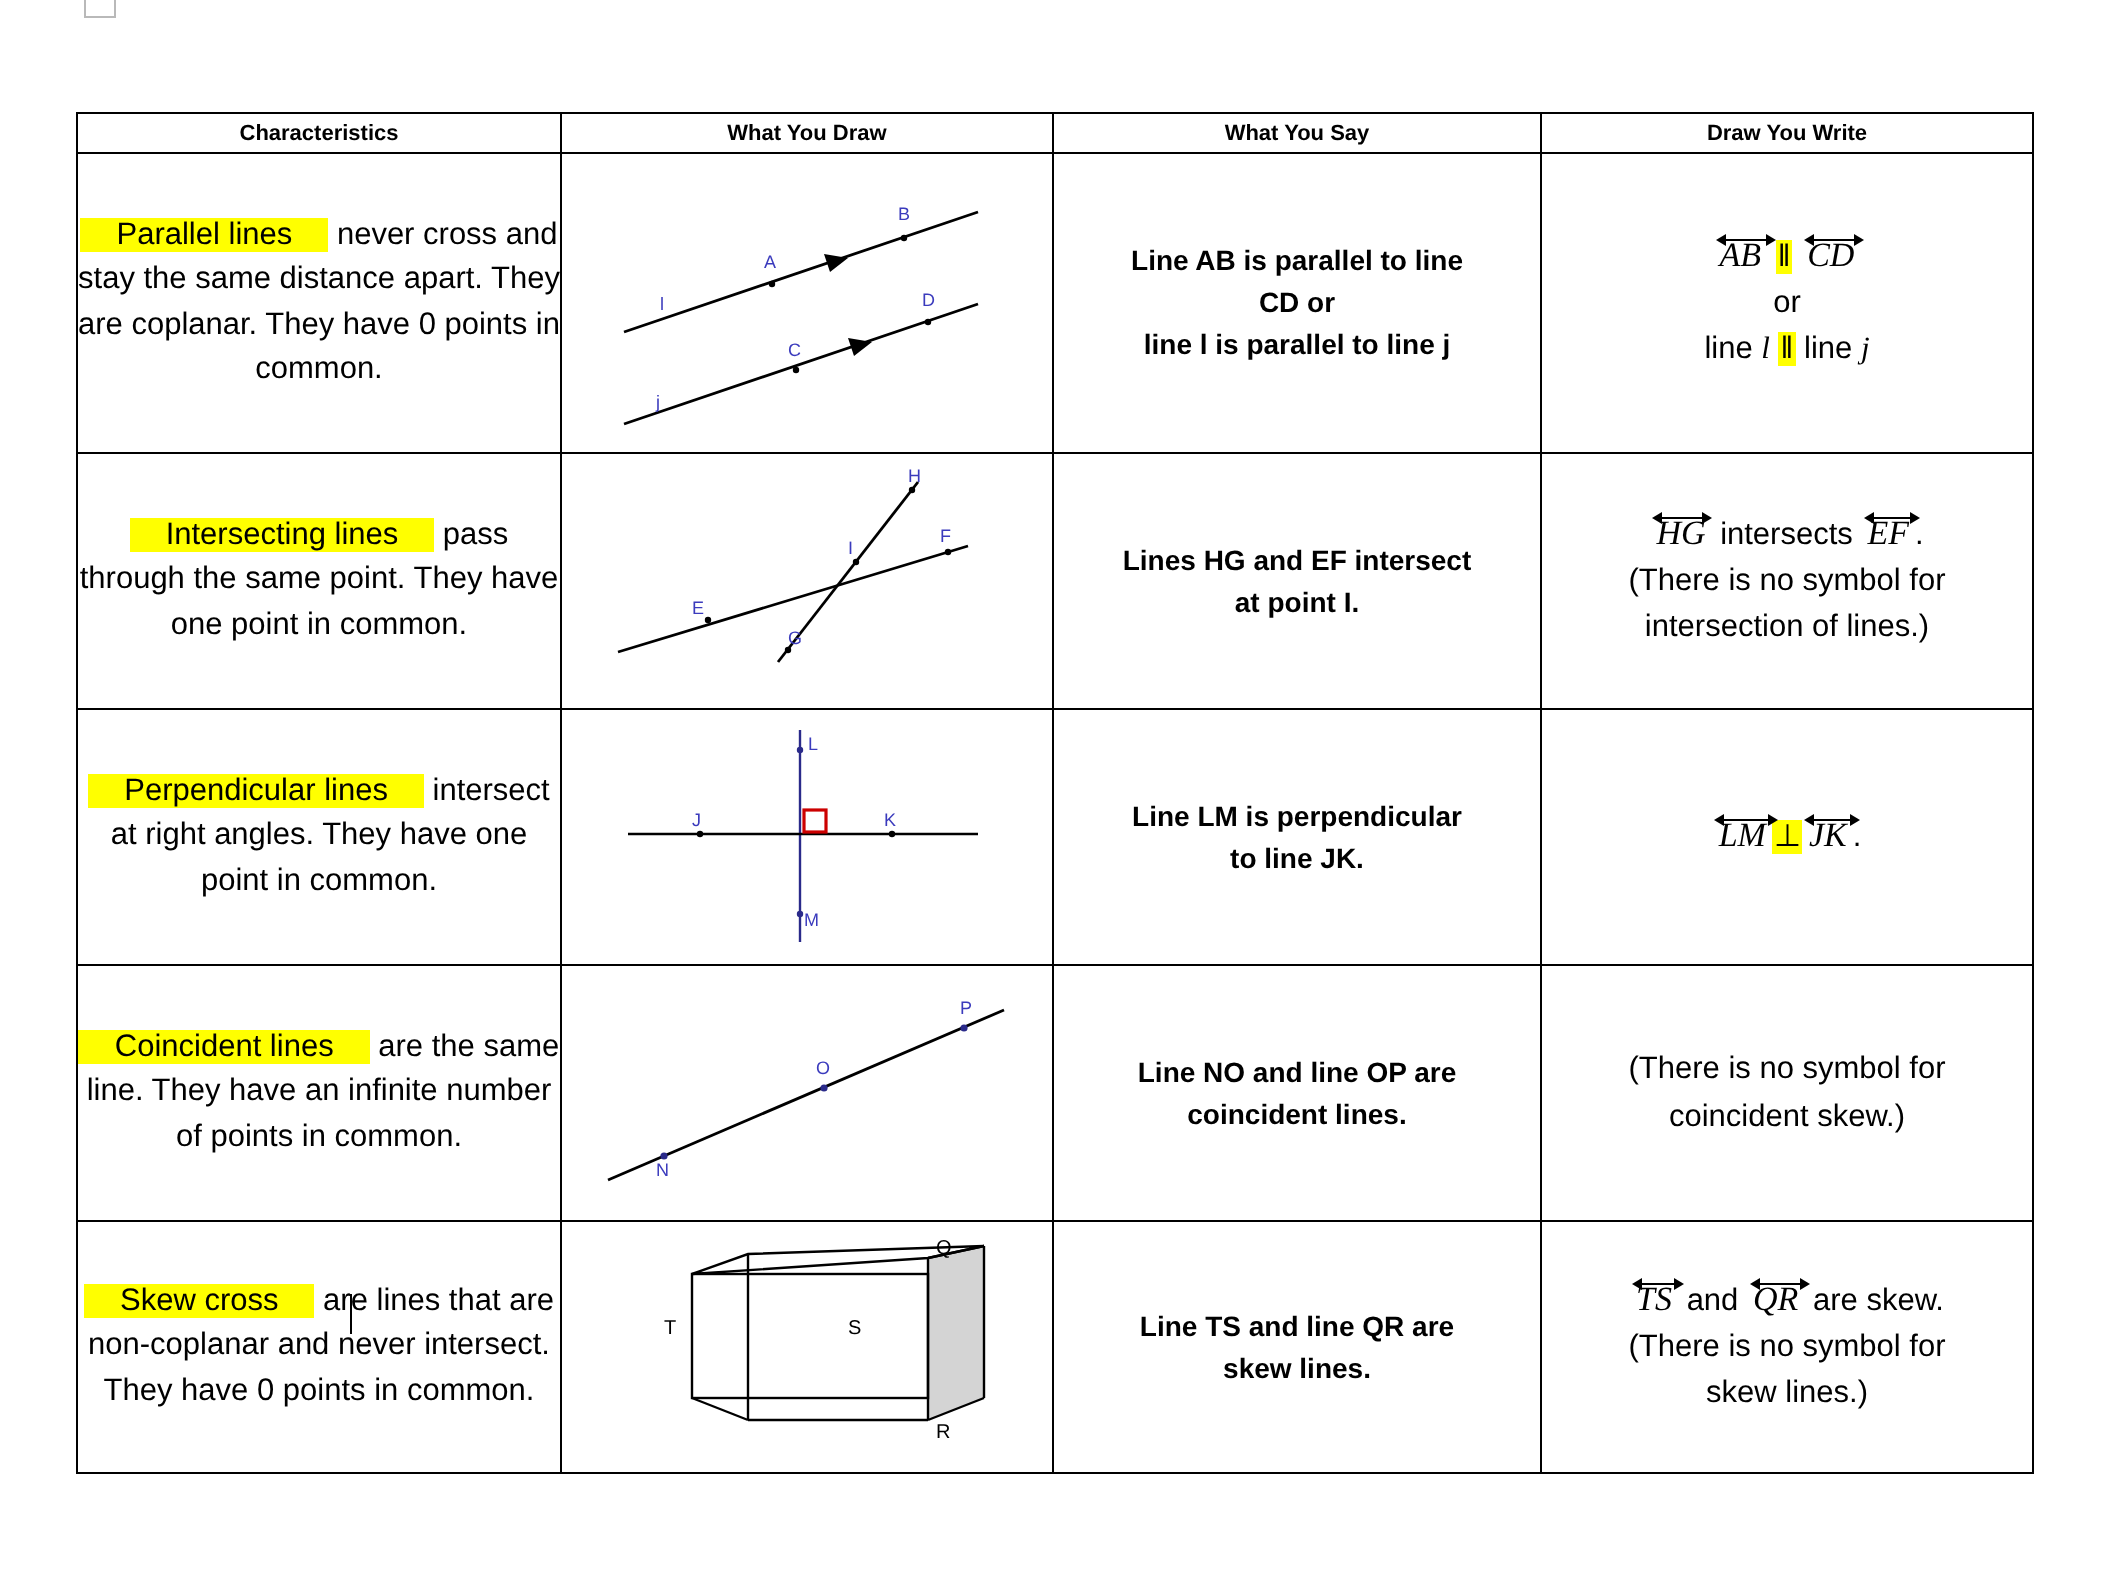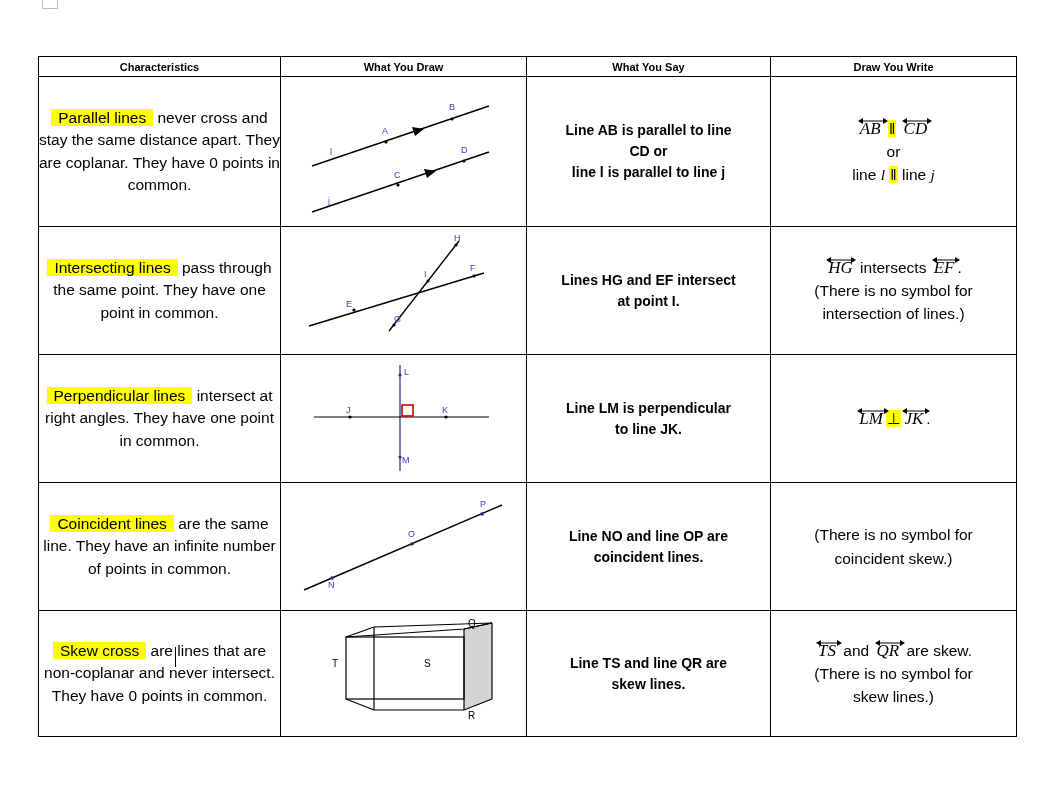--- a/index.html
+++ b/index.html
@@ -86,21 +86,21 @@
     line-height: 1.5;
     text-align: center;
     padding: 6px 10px;
   }
   td.draw {
     text-align: center;
     padding: 0;
   }
   .hl {
     background: #ffff00;
-    padding: 0 7px;
+    padding: 0 18px;
   }
   .hl-sym {
     background: #ffff00;
     padding: 0 1px;
   }
   .vec {
     display: inline-block;
     position: relative;
     font-family: "Liberation Serif", serif;
     font-style: italic;

